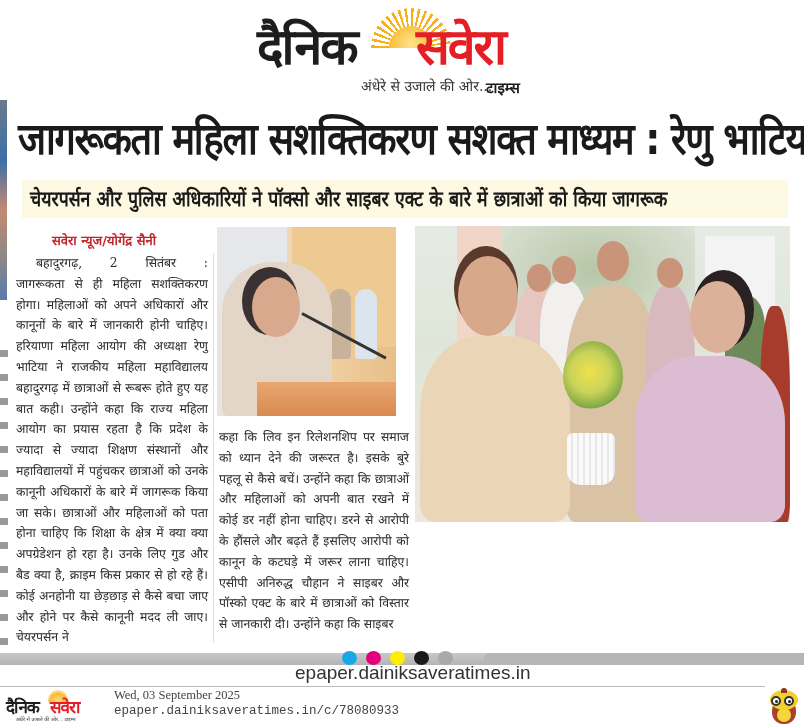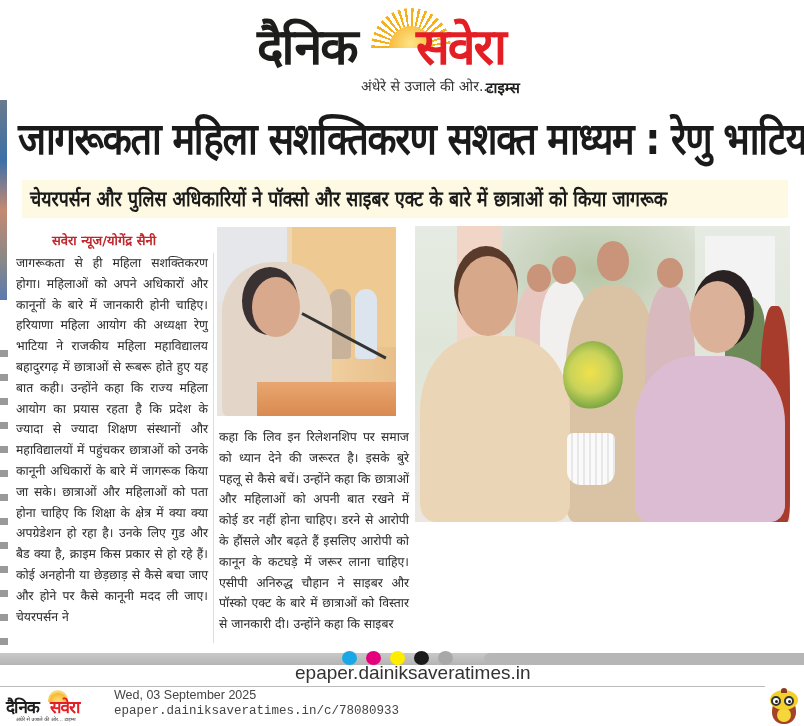--- a/index.html
+++ b/index.html
@@ -91,21 +91,21 @@
     font-size: 19px; color: #333; }
 
   
   .footer-rule { position: absolute; left: 0; top: 686px; width: 765px; height: 1px; background: #bbb; }
   .footer-logo { position: absolute; left: 6px; top: 690px; width: 92px; height: 34px; }
   .footer-logo .fl-sun { position: absolute; left: 42px; top: 0; width: 20px; height: 12px; border-radius: 10px 10px 0 0;
     background: radial-gradient(circle at 50% 100%, #fde58a 0%, #f7b733 55%, #f9c84a 56%, transparent 100%); }
   .footer-logo .fl-left { position: absolute; left: 0; top: 5px; font-size: 17px; font-weight: bold; color: #1d1d1b; letter-spacing: -1px; }
   .footer-logo .fl-right { position: absolute; left: 44px; top: 5px; font-size: 17px; font-weight: bold; color: #e31e24; letter-spacing: -1px; }
   .footer-logo .fl-tag { position: absolute; left: 10px; top: 26px; font-size: 5px; color: #333; }
-  .footer-date { position: absolute; left: 114px; top: 688px; font-family: Liberation Sans, sans-serif; font-size: 12.5px; color: #444; }
+  .footer-date { position: absolute; left: 114px; top: 688px; font-family: Liberation Serif, serif; font-size: 12.5px; color: #444; }
   .footer-url { position: absolute; left: 114px; top: 704px; font-family: Liberation Mono, monospace; font-size: 12.5px; color: #444; }
 
   .owl { position: absolute; left: 768px; top: 688px; width: 32px; height: 36px; }
   .owl .body { position: absolute; left: 4px; top: 10px; width: 24px; height: 26px; border-radius: 50% 50% 45% 45%; background: #a5432a; }
   .owl .belly { position: absolute; left: 9px; top: 20px; width: 14px; height: 14px; border-radius: 50%; background: #f5d73b; }
   .owl .head { position: absolute; left: 2px; top: 2px; width: 28px; height: 20px; border-radius: 50%; background: #f5cf2a; }
   .owl .eye { position: absolute; top: 8px; width: 10px; height: 10px; border-radius: 50%; background: #fff; border: 2px solid #333; }
   .owl .eye::after { content: ""; position: absolute; left: 2px; top: 2px; width: 3px; height: 3px; border-radius: 50%; background: #222; }
   .owl .tuft { position: absolute; left: 13px; top: 0; width: 6px; height: 5px; border-radius: 50% 50% 0 0; background: #8b3a22; }
 </style>
@@ -130,20 +130,23 @@
     <span class="brand-sub">टाइम्स</span>
   </div>
 
   <h1 class="headline">जागरूकता महिला सशक्तिकरण सशक्त माध्यम :  रेणु भाटिया</h1>
   <div class="subhead-band"></div>
   <h2 class="subhead">चेयरपर्सन और पुलिस अधिकारियों ने पॉक्सो और साइबर एक्ट के बारे में छात्राओं को किया जागरूक</h2>
 
   <div class="byline">सवेरा न्यूज/योगेंद्र सैनी</div>
 
   <div class="col col-1">
+    <p style="text-indent:20px; text-align:justify; text-align-last:justify;">
+      <span class="dateline">बहादुरगढ़, 2 सितंबर :</span>
+    </p>
     <p>जागरूकता से ही महिला सशक्तिकरण होगा। महिलाओं को अपने अधिकारों और कानूनों के बारे में जानकारी होनी चाहिए। हरियाणा महिला आयोग की अध्यक्षा रेणु भाटिया ने राजकीय महिला महाविद्यालय बहादुरगढ़ में छात्राओं से रूबरू होते हुए यह बात कही। उन्होंने कहा कि राज्य महिला आयोग का प्रयास रहता है कि प्रदेश के ज्यादा से ज्यादा शिक्षण संस्थानों और महाविद्यालयों में पहुंचकर छात्राओं को उनके कानूनी अधिकारों के बारे में जागरूक किया जा सके। छात्राओं और महिलाओं को पता होना चाहिए कि शिक्षा के क्षेत्र में क्या क्या अपग्रेडेशन हो रहा है। उनके लिए गुड और बैड क्या है, क्राइम किस प्रकार से हो रहे हैं। कोई अनहोनी या छेड़छाड़ से कैसे बचा जाए और होने पर कैसे कानूनी मदद ली जाए। चेयरपर्सन ने</p>
   </div>
 
   <div class="photo photo-1">
     <div class="window"></div>
     <div class="wall"></div>
     <div class="bg-person" style="left:85px; background:#3b3e4a;"></div>
     <div class="bg-person" style="left:112px; background:#c9b29a;"></div>
     <div class="bg-person" style="left:138px; background:#dce4ee;"></div>
     <div class="speaker">

